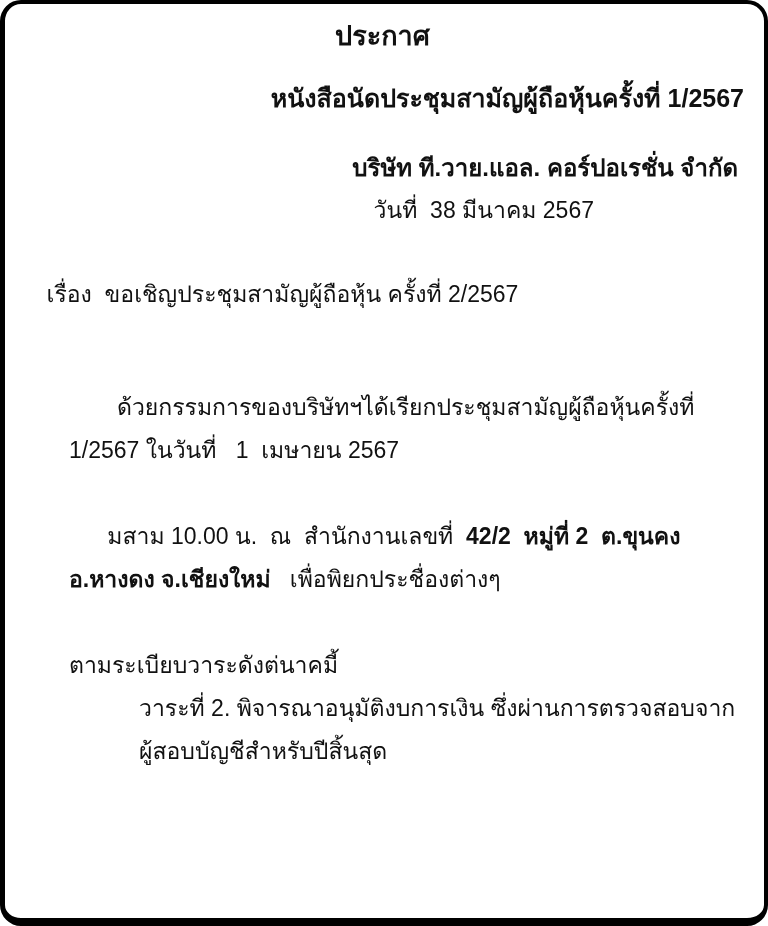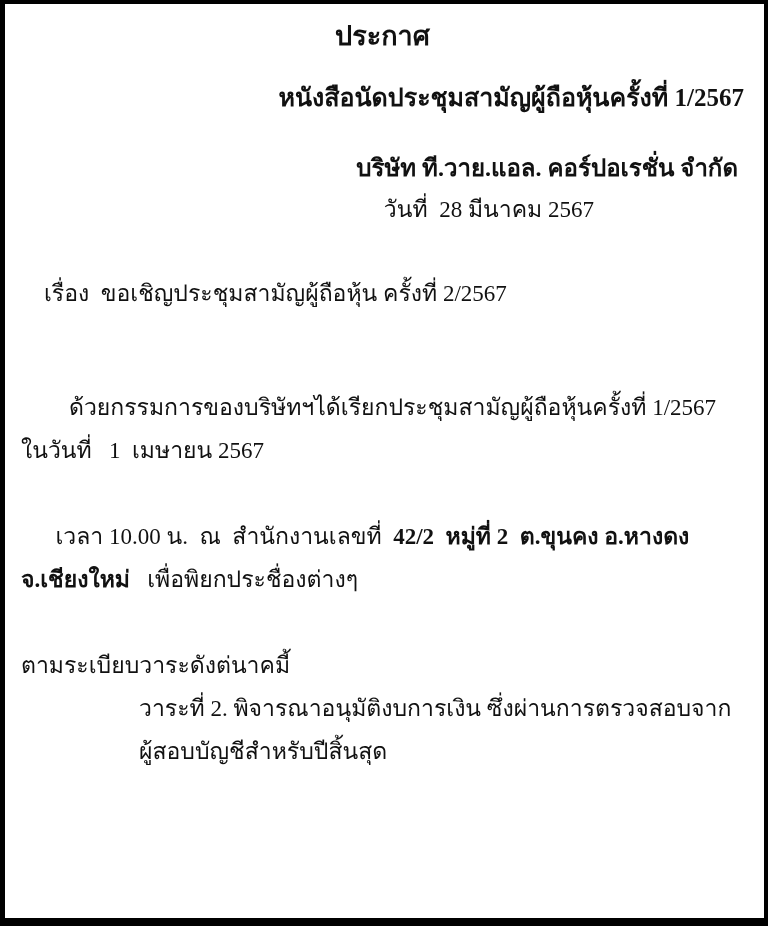--- a/index.html
+++ b/index.html
@@ -11,23 +11,24 @@
     position: relative;
     width: 768px;
     height: 926px;
     box-sizing: border-box;
     background: #ffffff;
     border-style: solid;
     border-color: #000000;
     border-width: 4px 4px 8px 5px;
     padding: 14px 20px 0 16px;
     overflow: hidden;
-    font-family: Liberation Serif, serif;
+    font-family: Liberation Sans, sans-serif;
     color: #111111;
     font-size: 23px;
+    border-radius: 21px;
   }
   .line {
     white-space: pre-wrap;
     line-height: 43px;
   }
   .bold { font-weight: bold; }
   .doc-title {
     text-align: center;
     font-weight: bold;
     font-size: 27px;
@@ -61,46 +62,46 @@
   .subject-line {
     margin-top: 6px;
     line-height: 40px;
     white-space: pre-wrap;
   }
   .salutation-line {
     margin-top: 4px;
     line-height: 40px;
     white-space: pre-wrap;
   }
-  .opening-paragraph { margin-top: 32px; }
+  .opening-paragraph { margin-top: 32px; margin-left: 48px; }
   .indent { text-indent: 48px; }
   .agenda-item { padding-left: 118px; }
 </style>
 </head>
 <body>
 
 <div class="page">
 
   <div class="doc-title">ประกาศ</div>
 
   <div class="doc-subtitle">หนังสือนัดประชุมสามัญผู้ถือหุ้นครั้งที่ 1/2567</div>
 
   <div class="company-line">บริษัท ที.วาย.แอล. คอร์ปอเรชั่น จำกัด</div>
 
-  <div class="date-line">วันที่  28 มีนาคม 2567</div>
+  <div class="date-line">วันที่  38 มีนาคม 2567</div>
 
   <div class="subject-line">
     <span>เรื่อง</span><span>&nbsp;&nbsp;</span><span>ขอเชิญประชุมสามัญผู้ถือหุ้น ครั้งที่ 2/2567</span>
   </div>
 
 
   <div class="opening-paragraph">
     <div class="line indent">ด้วยกรรมการของบริษัทฯได้เรียกประชุมสามัญผู้ถือหุ้นครั้งที่ 1/2567 ในวันที่   1  เมษายน 2567</div>
     <div class="line">
-      <span>เวลา 10.00 น.  ณ  สำนักงานเลขที่  </span><span class="bold">42/2  หมู่ที่ 2  ต.ขุนคง อ.หางดง จ.เชียงใหม่</span><span>   เพื่อพิยกประชื่องต่างๆ</span>
+      <span>มสาม 10.00 น.  ณ  สำนักงานเลขที่  </span><span class="bold">42/2  หมู่ที่ 2  ต.ขุนคง อ.หางดง จ.เชียงใหม่</span><span>   เพื่อพิยกประชื่องต่างๆ</span>
     </div>
     <div class="line">ตามระเบียบวาระดังต่นาคมี้</div>
   </div>
 
   <div>
     <div class="line agenda-item">วาระที่ 2. พิจารณาอนุมัติงบการเงิน ซึ่งผ่านการตรวจสอบจากผู้สอบบัญชีสำหรับปีสิ้นสุด</div>
 
   </div>
 
 </div>

